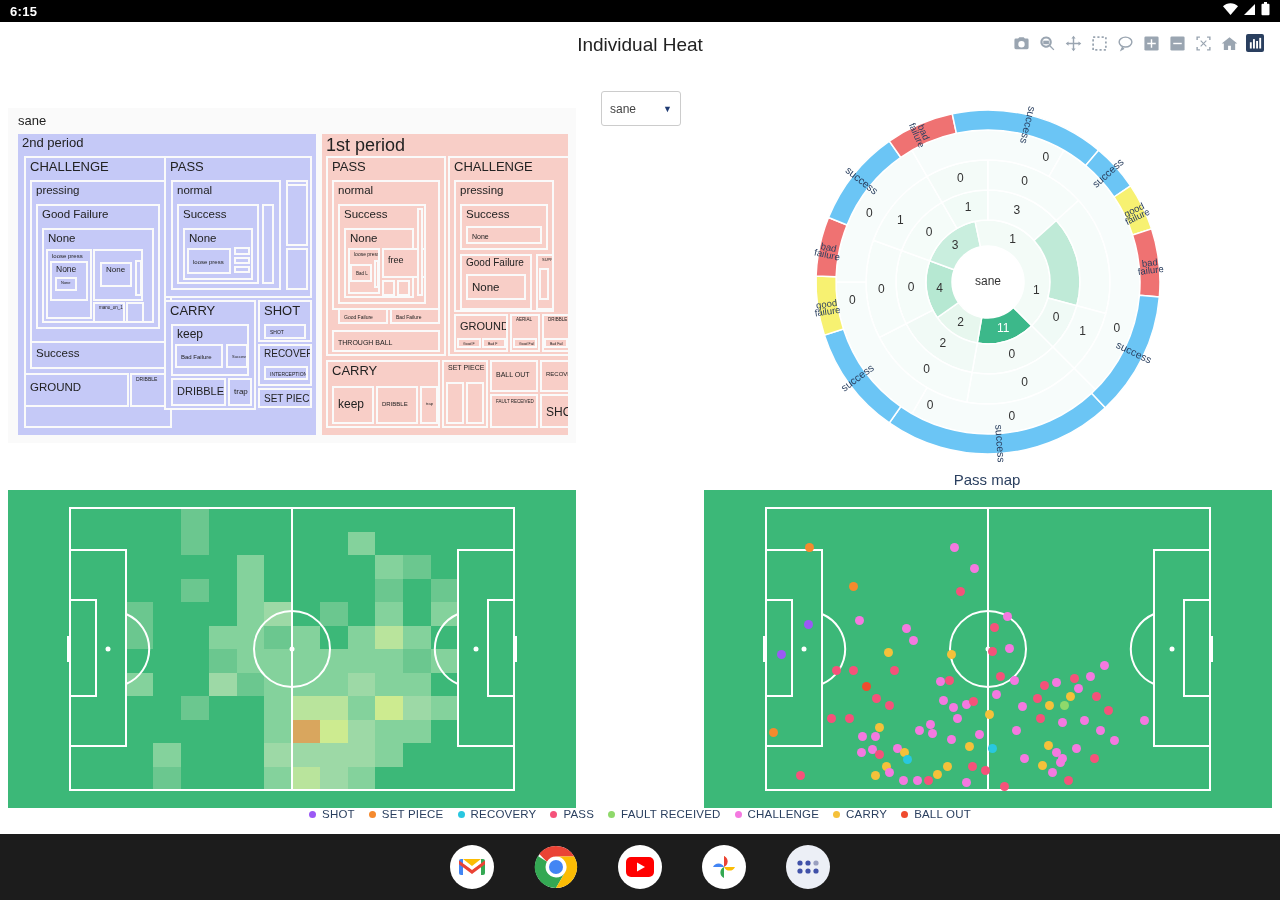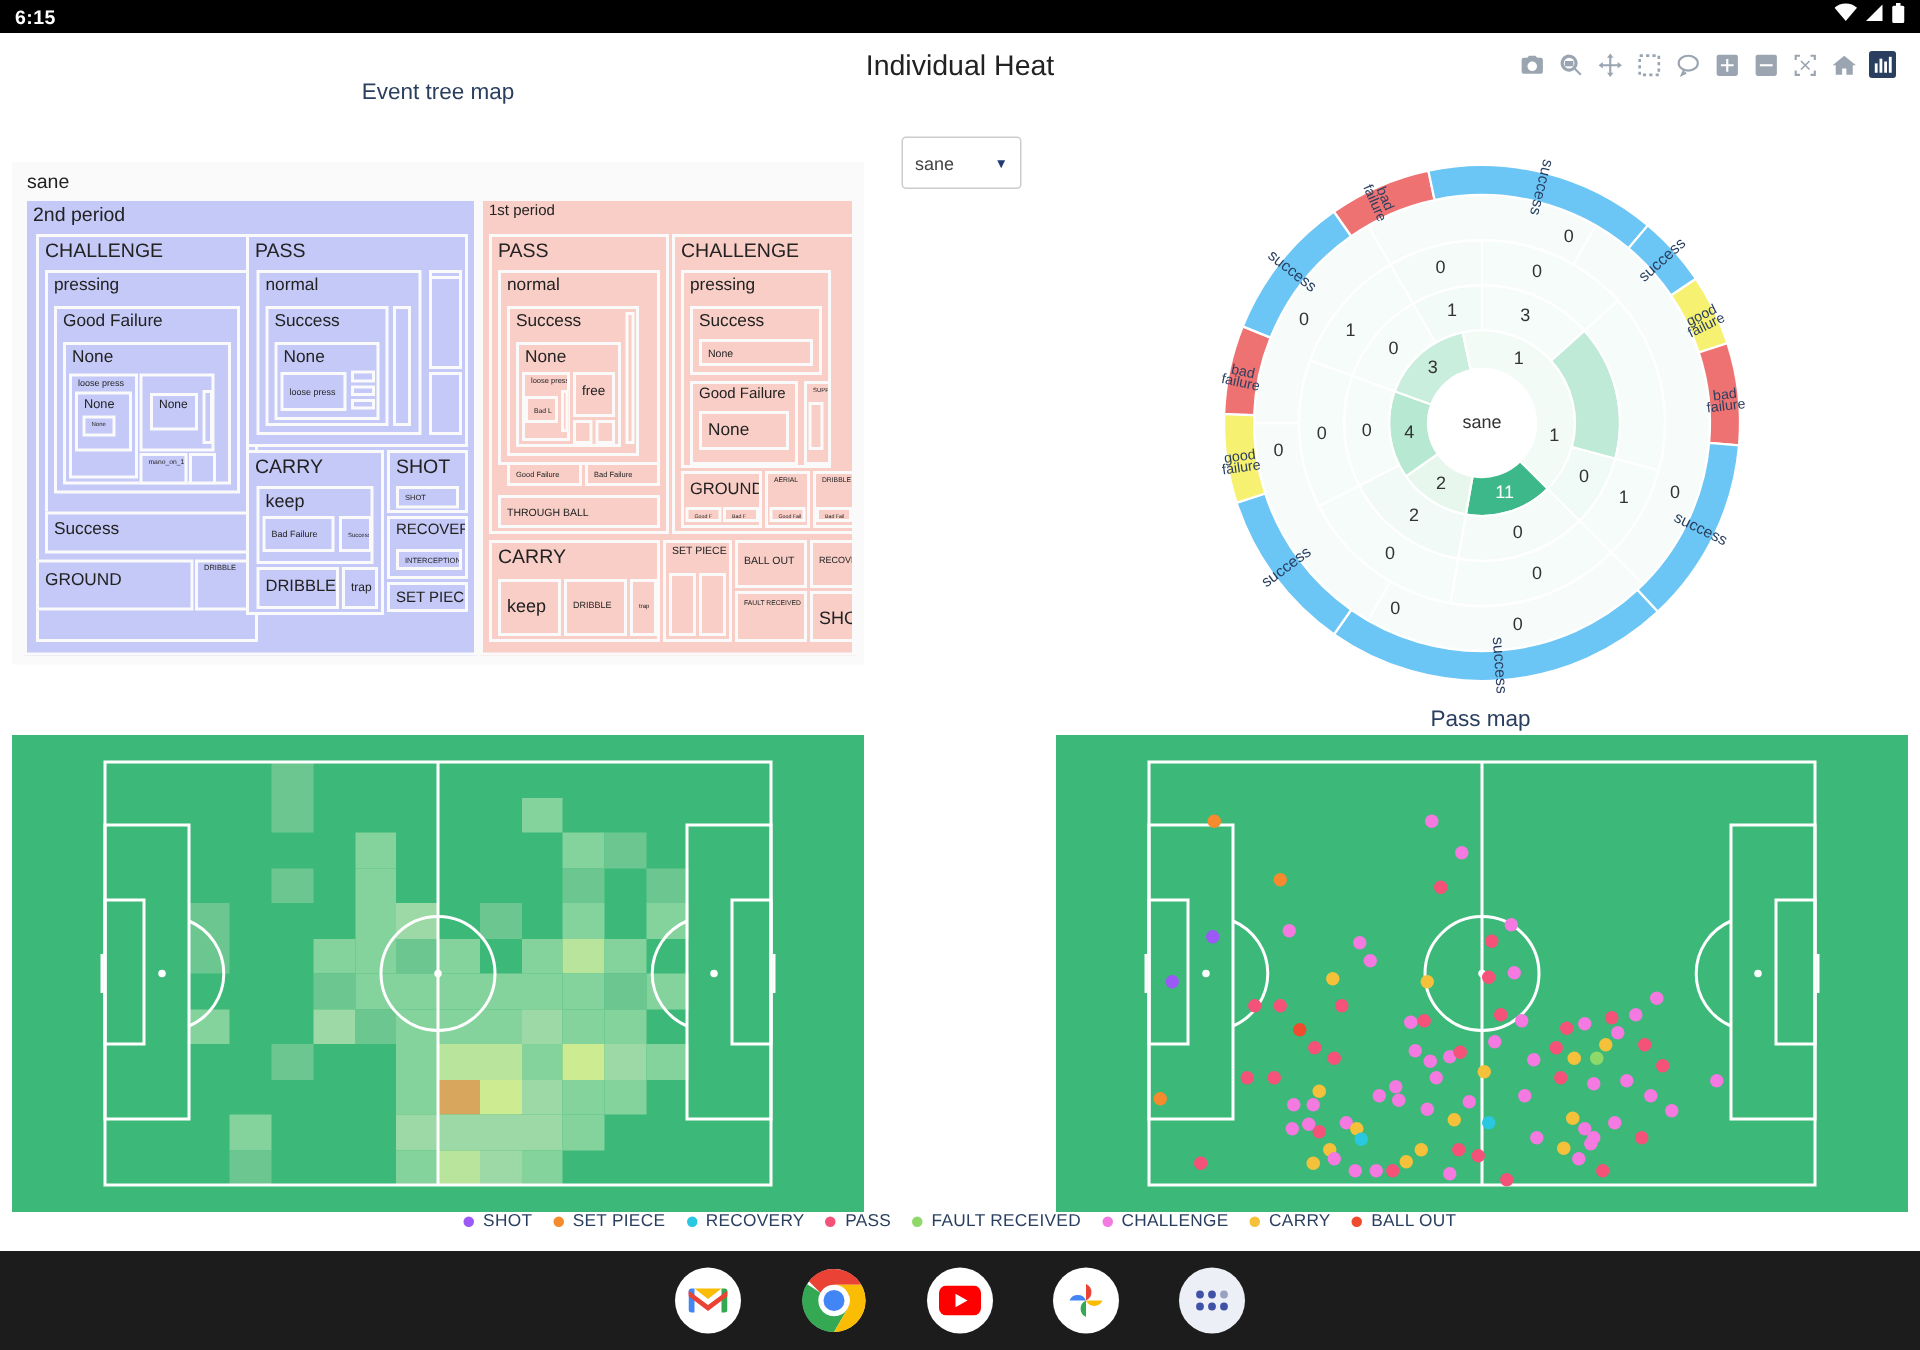--- a/index.html
+++ b/index.html
@@ -114,21 +114,20 @@
       <svg width="9" height="14" viewBox="0 0 9 14">
           <rect x="3" y="0" width="3" height="2" fill="#fff"></rect>
           <rect x="0.5" y="1.8" width="8" height="11.5" rx="1" fill="#fff"></rect>
         </svg>
     </span>
   </div>
 </div>
 
 <div class="page">
 
-  <div class="chart-title" style="left:142px; top:31px; width:300px;">Event tree map</div>
   <div class="app-title">Individual Heat</div>
   <div class="chart-title" style="left:837px; top:449px; width:300px;">Pass map</div>
 
   <div class="dropdown">
     <span class="dd-val">sane</span>
     <span class="dd-arrow">▼</span>
   </div>
 
   <div class="modebar">
     <div class="mb-btn">
@@ -293,21 +292,21 @@
       <div class="lbl" style="font-size:10px; top:3px;">RECOVERY</div>
     </div>
     <div class="tile p2" style="left:256px; top:258px; width:44px; height:14px;">
       <div class="lbl" style="font-size:5px; top:4px;">INTERCEPTION</div>
     </div>
     <div class="tile p2" style="left:250px; top:280px; width:54px; height:20px;">
       <div class="lbl" style="font-size:10px; top:4px;">SET PIECE</div>
     </div>
 
     <div class="tile p1" style="left:312px; top:24px; width:250px; height:305px;">
-      <div class="lbl" style="font-size:10px;text-align:right;">1st period</div>
+      <div class="lbl" style="font-size:18px;text-align:right;">1st period</div>
     </div>
 
     <div class="tile p1" style="left:318px; top:48px; width:120px; height:200px;">
       <div class="lbl" style="font-size:13px;">PASS</div>
     </div>
     <div class="tile p1" style="left:324px; top:72px; width:108px; height:130px;">
       <div class="lbl" style="font-size:11.5px;">normal</div>
     </div>
     <div class="tile p1" style="left:330px; top:96px; width:88px; height:100px;">
       <div class="lbl" style="font-size:11.5px;">Success</div>
@@ -315,21 +314,21 @@
     <div class="tile p1" style="left:336px; top:120px; width:70px; height:70px;">
       <div class="lbl" style="font-size:11.5px;">None</div>
     </div>
     <div class="tile p1" style="left:340px; top:140px; width:32px; height:46px;">
       <div class="lbl" style="font-size:5px;">loose press</div>
     </div>
     <div class="tile p1" style="left:342px; top:156px; width:22px; height:18px;">
       <div class="lbl" style="font-size:4.5px; top:6px;">Bad L</div>
     </div>
     <div class="tile p1" style="left:366px; top:152px; width:5px; height:28px;"></div>
-    <div class="tile p1" style="left:374px; top:140px; width:28px; height:30px;">
+    <div class="tile p1" style="left:374px; top:140px; width:44px; height:30px;">
       <div class="lbl" style="font-size:9px; top:6px;">free</div>
     </div>
     <div class="tile p1" style="left:374px; top:172px; width:13px; height:16px;"></div>
     <div class="tile p1" style="left:389px; top:172px; width:13px; height:16px;"></div>
     <div class="tile p1" style="left:409px; top:100px; width:6px; height:88px;"></div>
     <div class="tile p1" style="left:330px; top:200px; width:50px; height:16px;">
       <div class="lbl" style="font-size:5px; top:5px;">Good Failure</div>
     </div>
     <div class="tile p1" style="left:382px; top:200px; width:50px; height:16px;">
       <div class="lbl" style="font-size:5px; top:5px;">Bad Failure</div>

